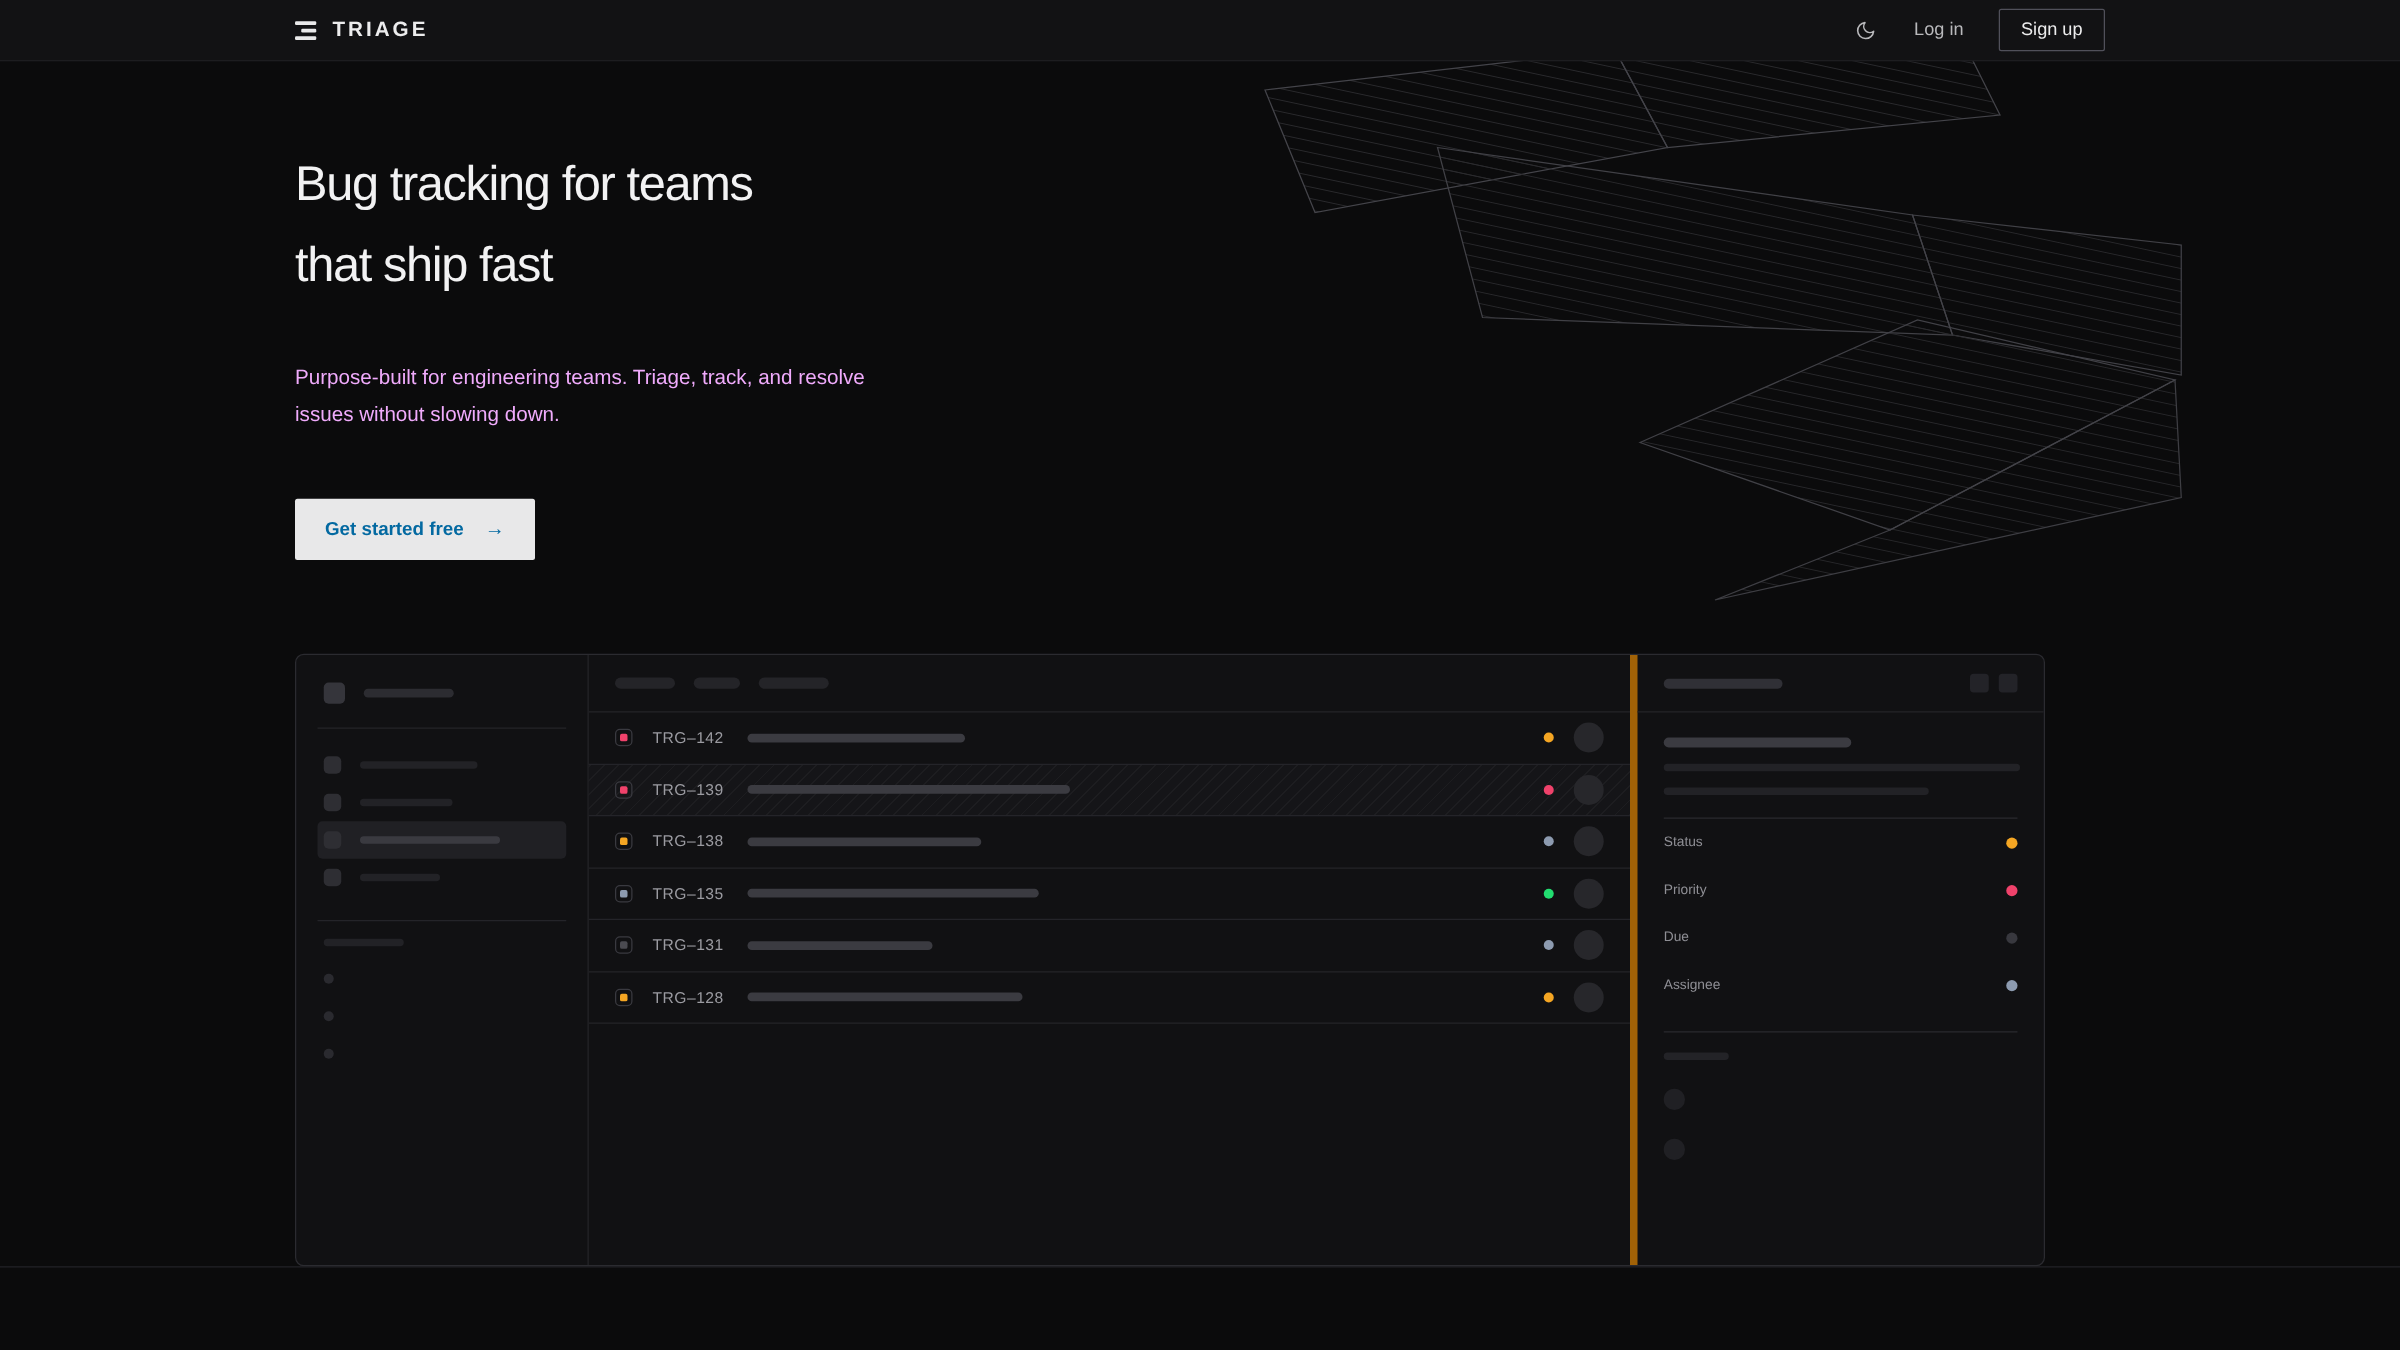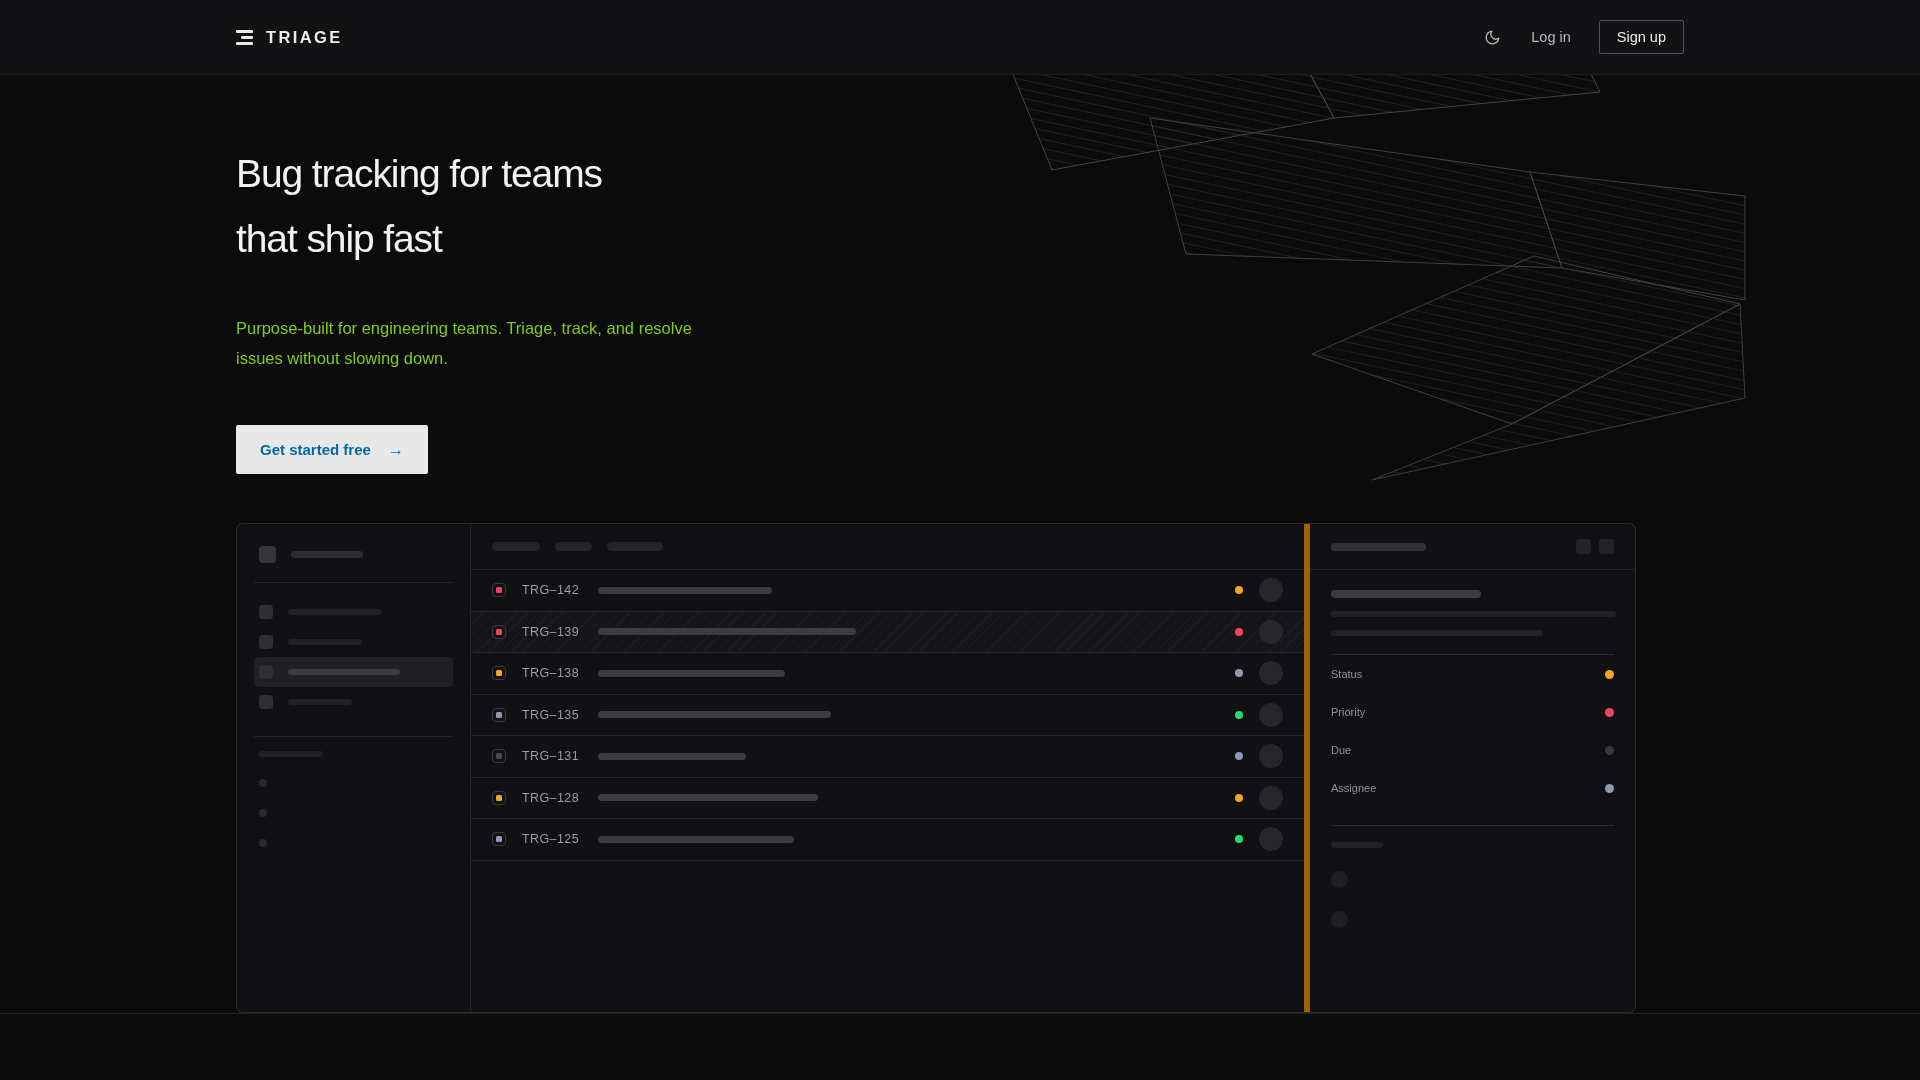--- a/index.html
+++ b/index.html
@@ -27,21 +27,21 @@
     top: 0; left: 0;
     width: 1920px; height: 1080px;
     pointer-events: none;
     z-index: 0;
   }
 
   
   .topbar {
     position: relative;
     z-index: 5;
-    height: 75px;
+    height: 49px;
     background: #121214;
     display: flex;
     align-items: center;
     padding: 4px 236px;
     border-bottom: 1px solid #1d1d20;
   }
 
   .brand {
     display: flex;
     align-items: center;
@@ -110,21 +110,21 @@
   .hero h1 {
     color: #f2f2f3;
     font-size: 39px;
     line-height: 65px;
     font-weight: normal;
     letter-spacing: -1.1px;
     max-width: 760px;
   }
   .hero p {
     margin-top: 42px;
-    color: #84cc16;
+    color: #f0abfc;
     font-size: 16.5px;
     line-height: 30px;
     max-width: 475px;
   }
   .cta {
     margin-top: 52px;
     display: inline-flex;
     align-items: center;
     gap: 17px;
     background: #e8e8e9;
@@ -456,31 +456,20 @@
             </span>
           </div>
           <div class="mk-row">
             <span class="chip">
               <i style="background:#f5a623"></i>
             </span>
             <span class="mk-id">TRG–128</span>
             <span class="mk-title-bar" style="width:220px"></span>
             <span class="mk-row-right">
               <span class="prio-dot" style="background:#f5a623"></span>
-              <span class="mk-avatar"></span>
-            </span>
-          </div>
-          <div class="mk-row">
-            <span class="chip">
-              <i style="background:#8d9bb0"></i>
-            </span>
-            <span class="mk-id">TRG–125</span>
-            <span class="mk-title-bar" style="width:196px"></span>
-            <span class="mk-row-right">
-              <span class="prio-dot" style="background:#22dd70"></span>
               <span class="mk-avatar"></span>
             </span>
           </div>
         </div>
     </div>
 
     <div class="mk-detail">
       <div class="mk-detail-head">
         <span class="mk-detail-head-bar"></span>
         <span class="mk-head-btns" id="mk-headbtns">

